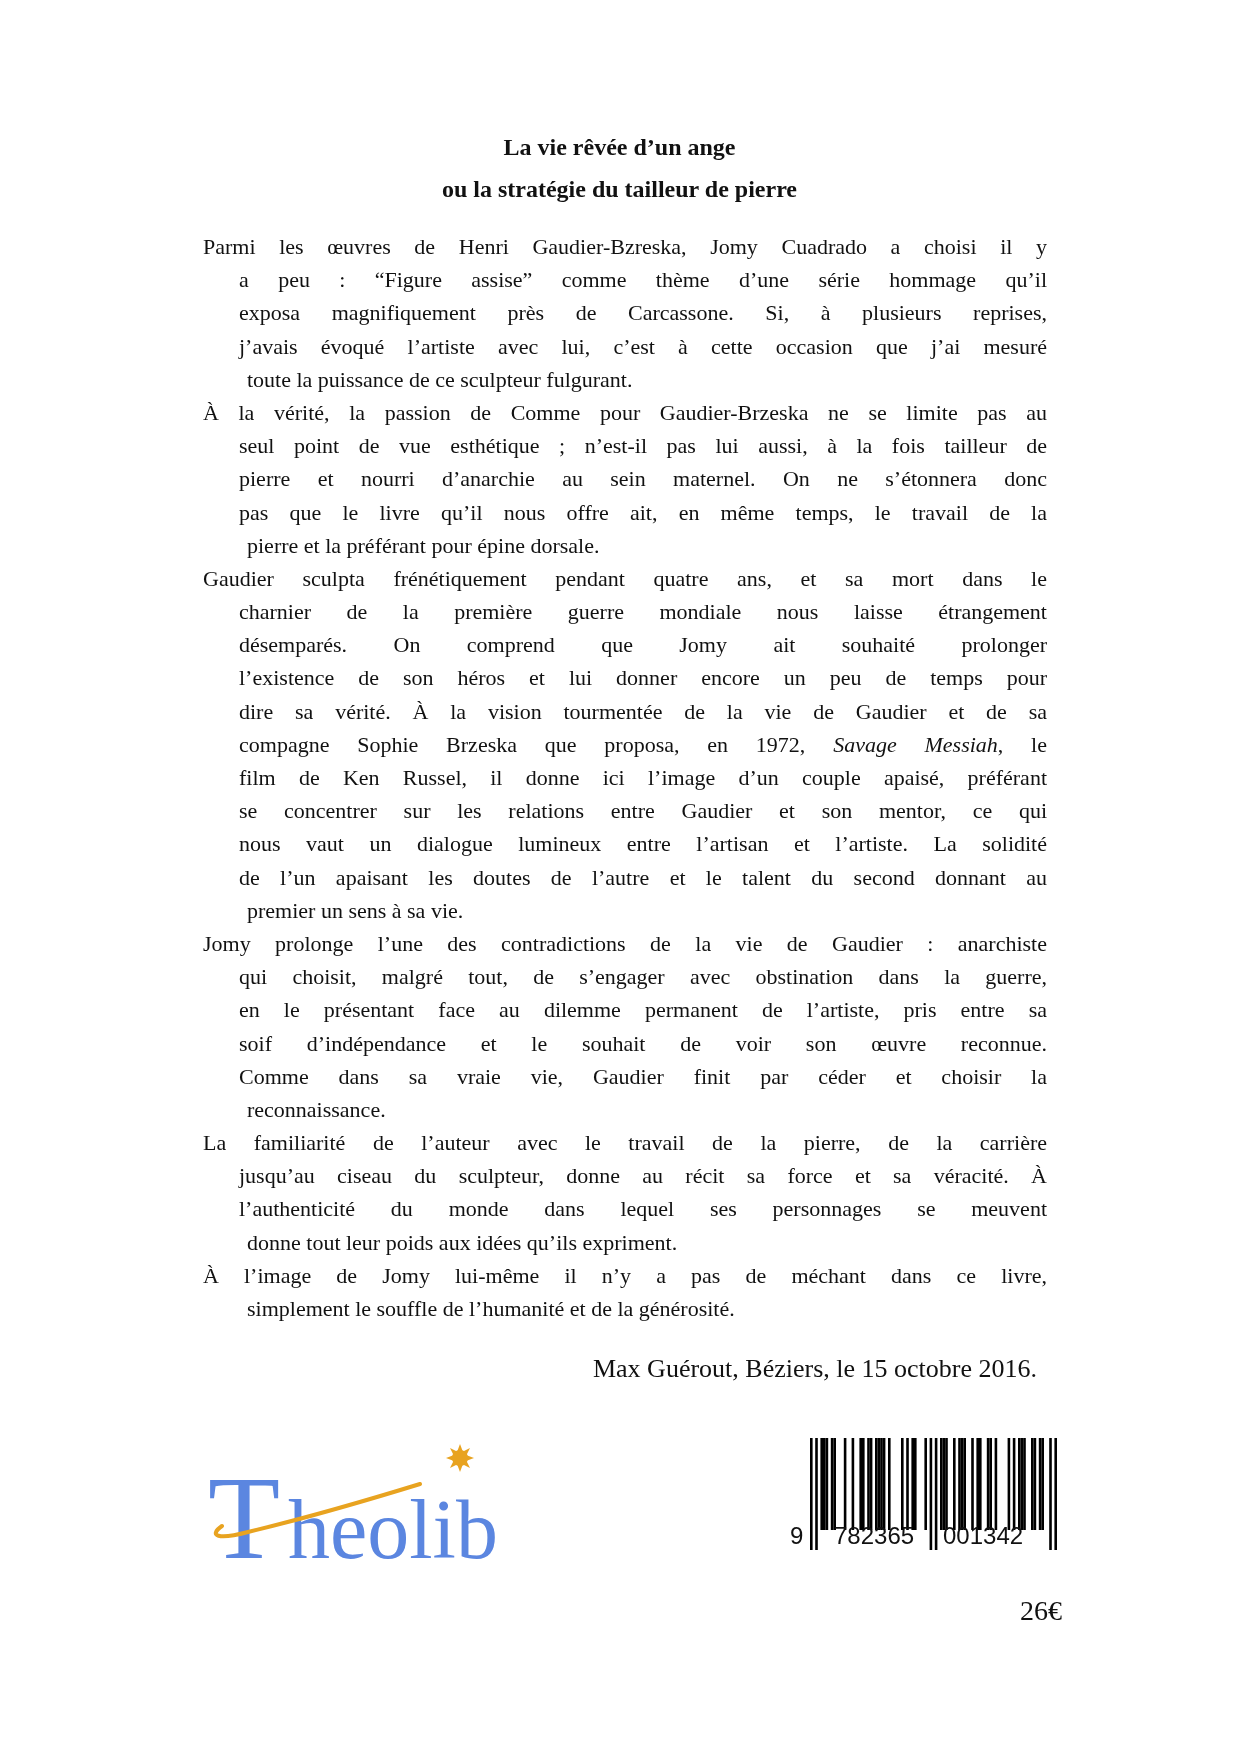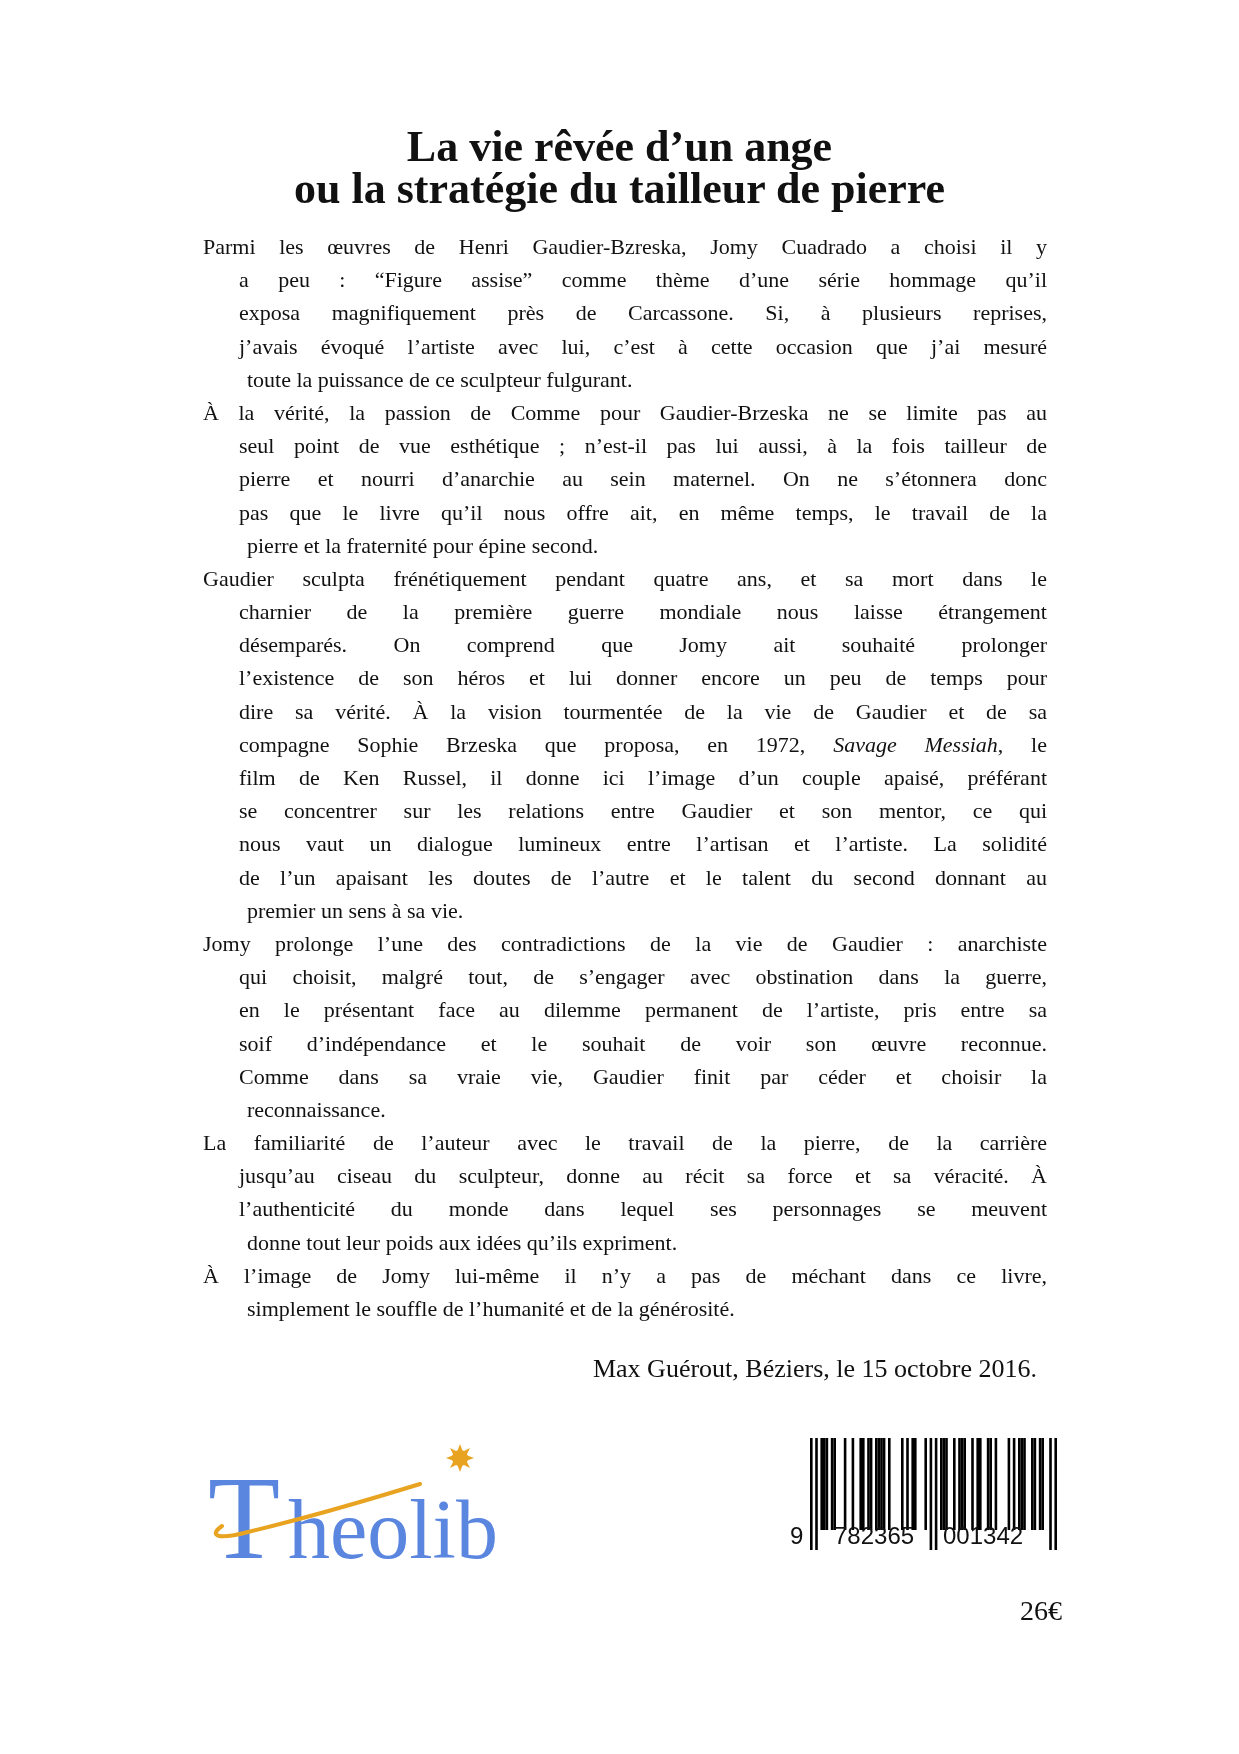--- a/index.html
+++ b/index.html
@@ -1,19 +1,19 @@
 <!DOCTYPE html>
 <html><head>
 <meta charset="utf-8">
 <style>
   html, body { margin: 0; padding: 0; background: #ffffff; }
   body { width: 1239px; height: 1754px; position: relative; overflow: hidden;
          font-family: "Liberation Serif", "DejaVu Serif", serif; color: #111; }
   .title { position: absolute; left: 0; width: 1239px; text-align: center;
-           font-weight: bold; font-size: 44px; line-height: 42px; top: 126px; }
+           font-weight: bold; font-size: 24px; line-height: 42px; top: 126px; }
   .title div { white-space: nowrap; }
   .body { position: absolute; left: 203px; top: 230px; width: 844px; }
   .line { font-size: 22px; line-height: 33.2px; height: 33.2px; white-space: nowrap;
           text-align: justify; text-align-last: justify; }
   .line.cont { margin-left: 36px; }
   .line.last { text-align: left; text-align-last: left; margin-left: 44px; }
   .line em { }
   .signature { position: absolute; left: 0; width: 1017px; text-align: right; top: 1352px;
                font-size: 26px; line-height: 33px; white-space: nowrap; padding-left: 20px; }
   .logo { position: absolute; left: 208px; top: 1440px; width: 310px; height: 130px; }
@@ -35,21 +35,21 @@
       <div class="line cont"><span>a peu : “Figure assise” comme thème d’une série hommage qu’il</span></div>
       <div class="line cont"><span>exposa magnifiquement près de Carcassone. Si, à plusieurs reprises,</span></div>
       <div class="line cont"><span>j’avais évoqué l’artiste avec lui, c’est à cette occasion que j’ai mesuré</span></div>
       <div class="line cont last"><span>toute la puissance de ce sculpteur fulgurant.</span></div>
     </div>
     <div>
       <div class="line"><span>À la vérité, la passion de Comme pour Gaudier-Brzeska ne se limite pas au</span></div>
       <div class="line cont"><span>seul point de vue esthétique ; n’est-il pas lui aussi, à la fois tailleur de</span></div>
       <div class="line cont"><span>pierre et nourri d’anarchie au sein maternel. On ne s’étonnera donc</span></div>
       <div class="line cont"><span>pas que le livre qu’il nous offre ait, en même temps, le travail de la</span></div>
-      <div class="line cont last"><span>pierre et la fraternité pour épine second.</span></div>
+      <div class="line cont last"><span>pierre et la préférant pour épine dorsale.</span></div>
     </div>
     <div>
       <div class="line"><span>Gaudier sculpta frénétiquement pendant quatre ans, et sa mort dans le</span></div>
       <div class="line cont"><span>charnier de la première guerre mondiale nous laisse étrangement</span></div>
       <div class="line cont"><span>désemparés. On comprend  que Jomy ait souhaité  prolonger</span></div>
       <div class="line cont"><span>l’existence de son héros et lui donner encore un peu de temps pour</span></div>
       <div class="line cont"><span>dire sa vérité. À la vision tourmentée de la vie de Gaudier et de sa</span></div>
       <div class="line cont"><span>compagne Sophie Brzeska que proposa, en 1972, </span><em>Savage Messiah</em><span>, le</span></div>
       <div class="line cont"><span>film de Ken Russel, il donne ici l’image d’un couple apaisé, préférant</span></div>
       <div class="line cont"><span>se concentrer sur les relations entre Gaudier et son mentor, ce qui</span></div>

